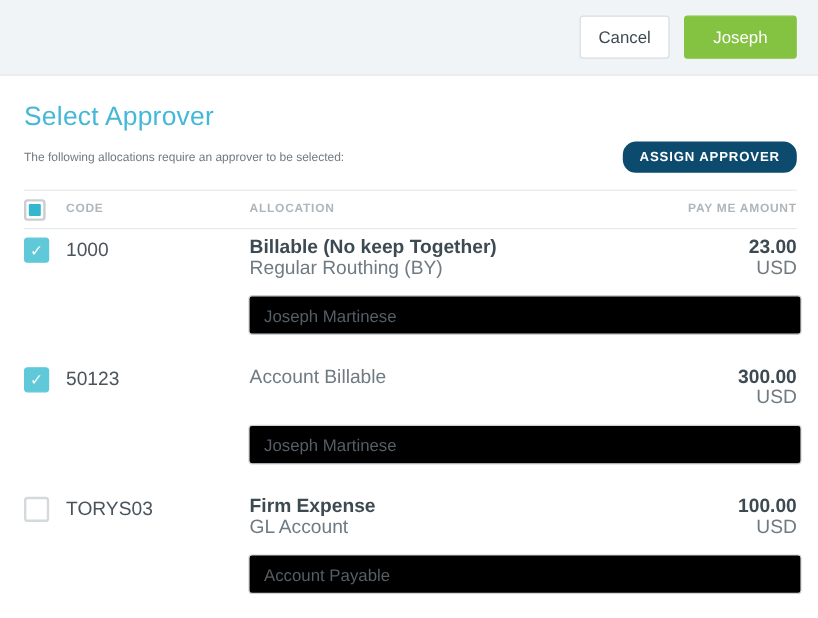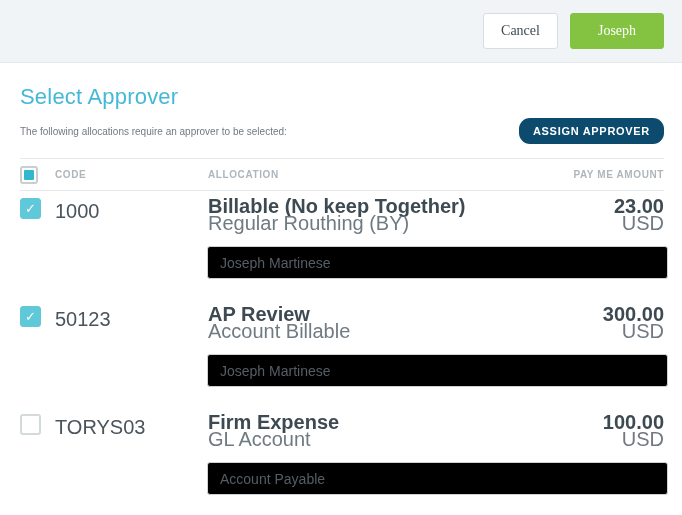--- a/index.html
+++ b/index.html
@@ -15,21 +15,21 @@
     height: 63px;
     background: #f1f4f7;
     border-bottom: 1px solid #e3e8ec;
     display: flex;
     align-items: center;
     justify-content: flex-end;
     padding-right: 18px;
     gap: 12px;
   }
   .btn {
-    font-family: Liberation Serif, serif;
+    font-family: Liberation Sans, sans-serif;
     font-size: 14px;
     border-radius: 3px;
     cursor: pointer;
     height: 36px;
     display: inline-flex;
     align-items: center;
     justify-content: center;
   }
   .btn-cancel {
     background: #ffffff;
@@ -127,21 +127,21 @@
   }
   .row-checkbox.checked::after { content: "\2713"; font-weight: bold; }
   .row-checkbox.unchecked {
     background: #fff;
     border: 2px solid #d4d9dc;
   }
 
   
   .trow { padding-top: 7px; }
   .trow-main { display: flex; align-items: flex-start; }
-  .cell-text { font-size: 20px; }
+  .cell-text { font-size: 16px; }
   .code-text { color: #4a545c; padding-top: 2px; }
   .alloc-title { font-weight: bold; color: #3e4a52; line-height: 17px; }
   .alloc-sub { color: #6f7a82; line-height: 17px; }
   .amount-val { font-weight: bold; color: #3e4a52; line-height: 17px; }
   .amount-cur { color: #707a82; line-height: 17px; margin-left: 32px; }
 
   .approver-wrap { margin: 14px 0 20px 187px; }
   .approver-input {
     width: 461px;
     height: 33px;
@@ -204,21 +204,20 @@
     </div>
   </div>
 
   <div class="trow">
     <div class="trow-main">
       <div class="col-check">
         <span class="row-checkbox checked"></span>
       </div>
       <div class="col-code cell-text code-text">50123</div>
       <div class="col-alloc cell-text">
-        <div class="alloc-title">AP Review</div>
         <div class="alloc-sub">Account Billable</div>
       </div>
       <div class="col-amount cell-text">
         <div class="amount-val">300.00</div>
         <div class="amount-cur">USD</div>
       </div>
     </div>
     <div class="approver-wrap">
       <input class="approver-input" type="text" value="Joseph Martinese" style="">
     </div>

